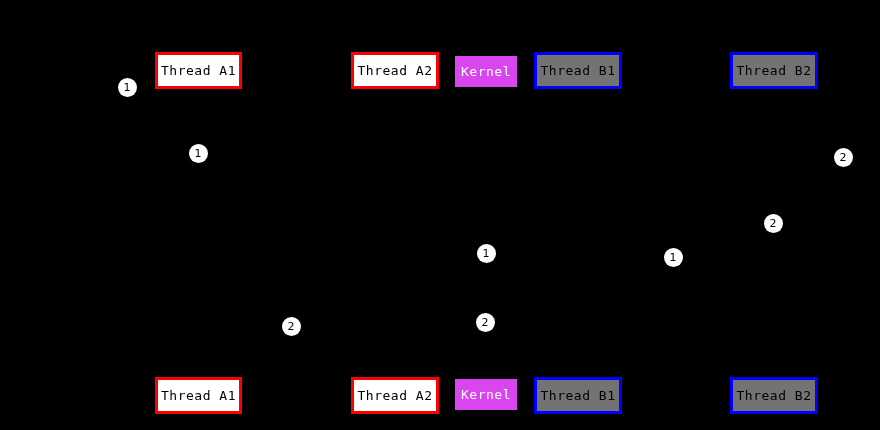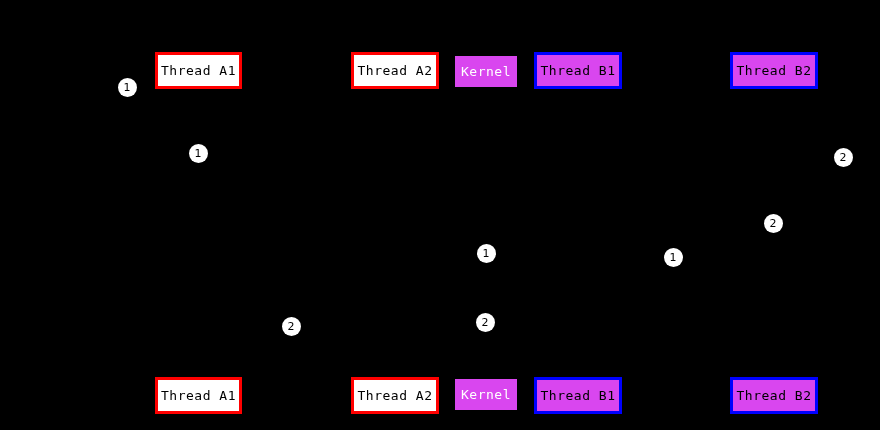--- a/index.html
+++ b/index.html
@@ -28,21 +28,21 @@
     letter-spacing: 0.5px;
     white-space: nowrap;
     line-height: 1;
   }
   .participant-box.style-red {
     background: #FFFFFF;
     border: 3px solid #FF0000;
     color: #000000;
   }
   .participant-box.style-blue {
-    background: #d946ef;
+    background: #737373;
     border: 3px solid #0000FF;
     color: #000000;
   }
   .participant-box.style-solid-blue {
     background: #d946ef;
     border: 0px solid #0000FF;
     color: #FFFFFF;
   }
   
   .lifeline {

